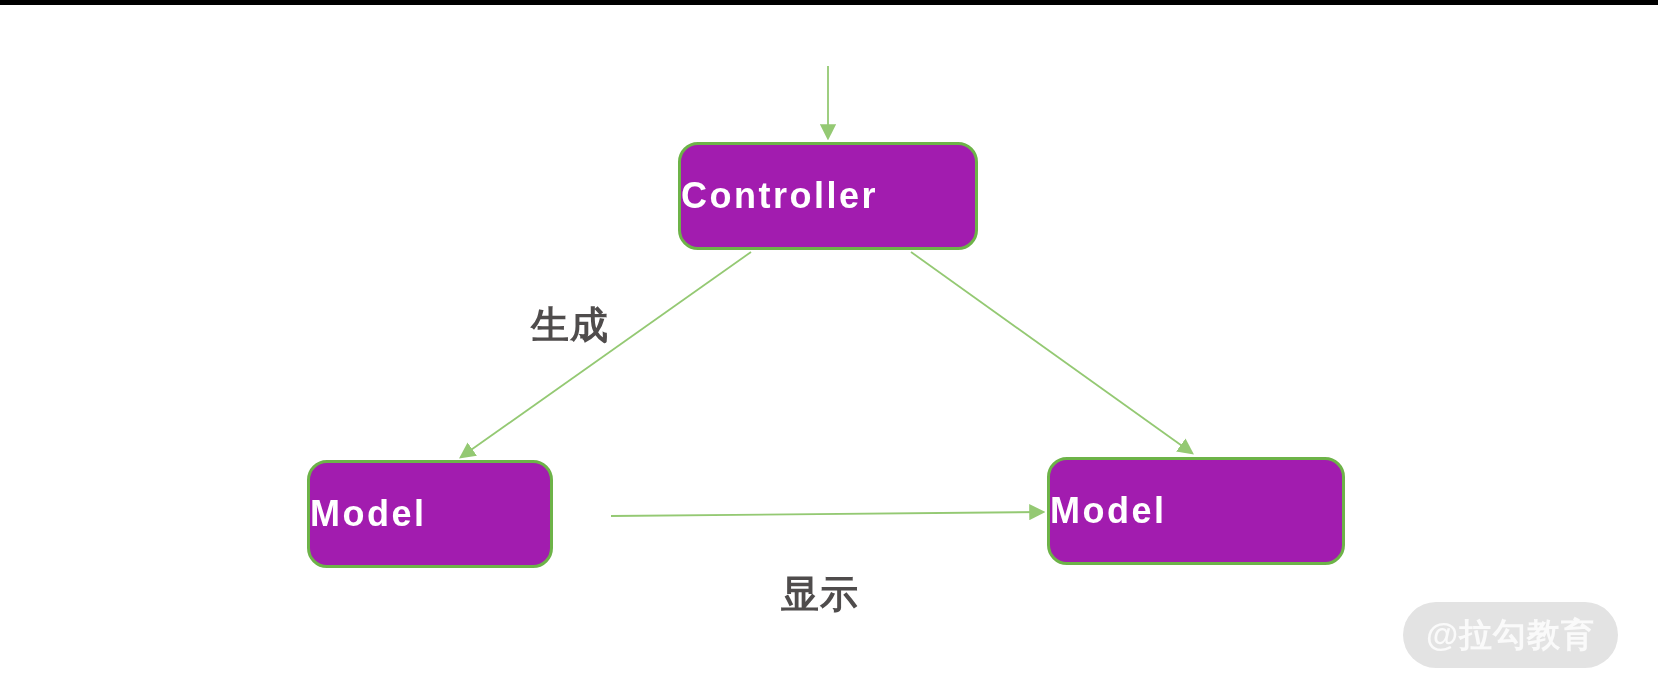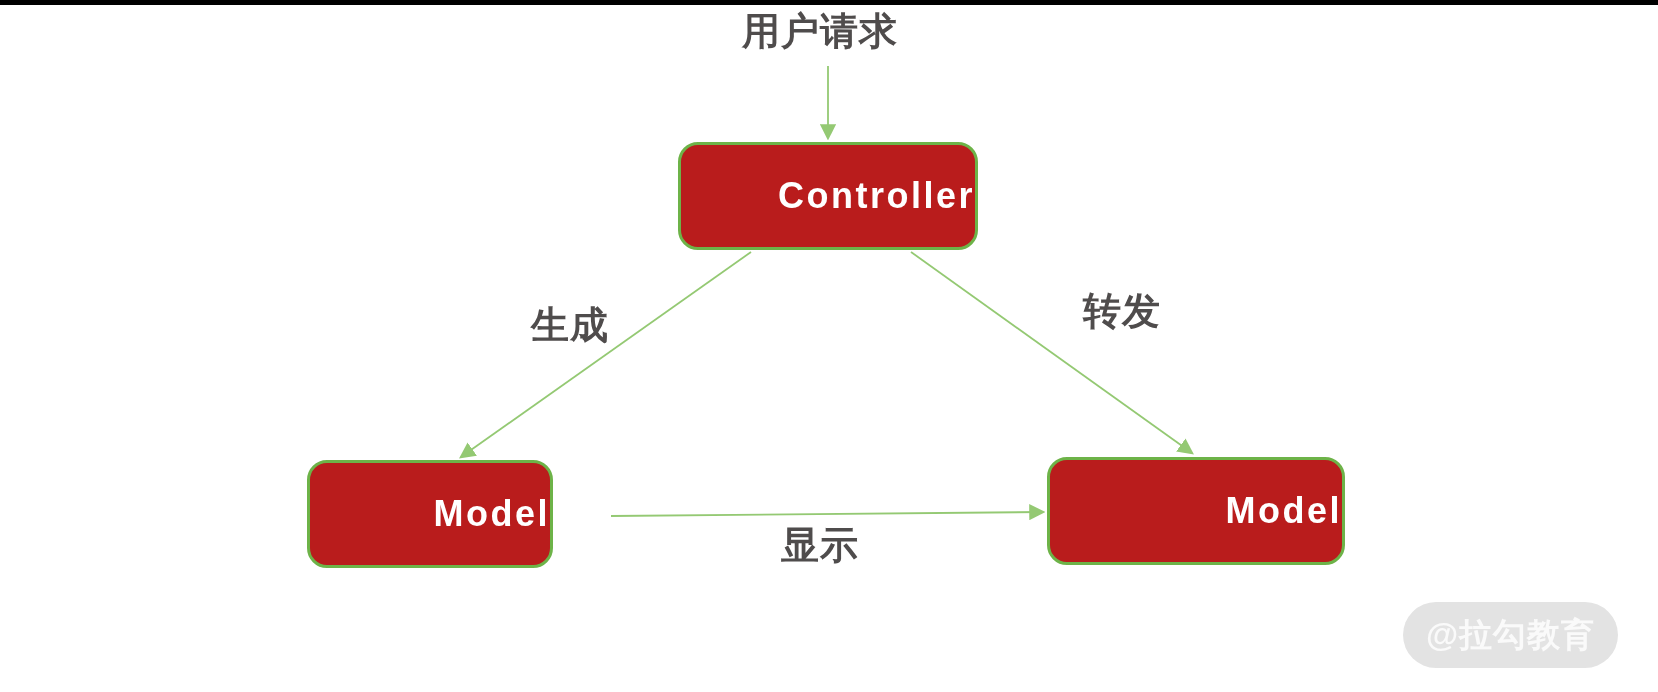--- a/index.html
+++ b/index.html
@@ -25,26 +25,26 @@
   .edges-svg {
     position: absolute;
     left: 0; top: 0;
     width: 1658px;
     height: 692px;
     pointer-events: none;
   }
   .node {
     position: absolute;
     box-sizing: border-box;
-    background: #b91c1c;
+    background: #a21caf;
     border: 3px solid #6db348;
     border-radius: 20px;
     display: flex;
     align-items: center;
-    justify-content: flex-end;
+    justify-content: flex-start;
     color: #ffffff;
     font-size: 36px;
     font-weight: 700;
     letter-spacing: 2.5px;
   }
   .node-controller { left: 678px; top: 142px; width: 300px; height: 108px; }
   .node-model      { left: 307px; top: 460px; width: 246px; height: 108px; }
   .node-view       { left: 1047px; top: 457px; width: 298px; height: 108px; }
 
   .flow-label {
@@ -53,21 +53,21 @@
     font-size: 38px;
     font-weight: 700;
     text-align: center;
     letter-spacing: 1px;
     line-height: 1.35;
     white-space: nowrap;
   }
   .label-user-request { left: 700px; top: 6px;   width: 240px; }
   .label-generate     { left: 490px; top: 300px; width: 160px; }
   .label-forward      { left: 1042px; top: 286px; width: 160px; }
-  .label-display      { left: 740px; top: 520px; width: 160px; }
+  .label-display      { left: 740px; top: 569px; width: 160px; }
 
   .watermark {
     position: absolute;
     left: 1403px; top: 602px;
     width: 215px; height: 66px;
     background: #e3e3e3;
     border-radius: 33px;
     display: flex;
     align-items: center;
     justify-content: center;
@@ -89,37 +89,35 @@
       <marker id="arrowhead" viewBox="0 0 10 10" refX="8.5" refY="5" markerWidth="9" markerHeight="9" orient="auto-start-reverse">
         <path d="M0,0 L10,5 L0,10 z" fill="#94c973"></path>
       </marker>
     </defs>
     <path d="M828,66 L828,138" stroke="#94c973" stroke-width="1.8" fill="none" marker-end="url(#arrowhead)"></path>
     <path d="M751,252 L461,457" stroke="#94c973" stroke-width="1.8" fill="none" marker-end="url(#arrowhead)"></path>
     <path d="M911,252 L1192,453" stroke="#94c973" stroke-width="1.8" fill="none" marker-end="url(#arrowhead)"></path>
     <path d="M611,516 L1043,512" stroke="#94c973" stroke-width="1.8" fill="none" marker-end="url(#arrowhead)"></path>
   </svg>
 
-  <div class="flow-label label-user-request">用户请求</div>
 
   <div class="node node-controller">
     <span>Controller</span>
   </div>
 
   <div class="node node-model">
     <span>Model</span>
   </div>
 
   <div class="node node-view">
     <span>Model</span>
   </div>
 
   <div class="flow-label label-generate">生成</div>
 
-  <div class="flow-label label-forward">转发</div>
 
   <div class="flow-label label-display">显示</div>
 
   <div class="watermark">
     <span>@拉勾教育</span>
   </div>
 
 </div>
 
 </body></html>

